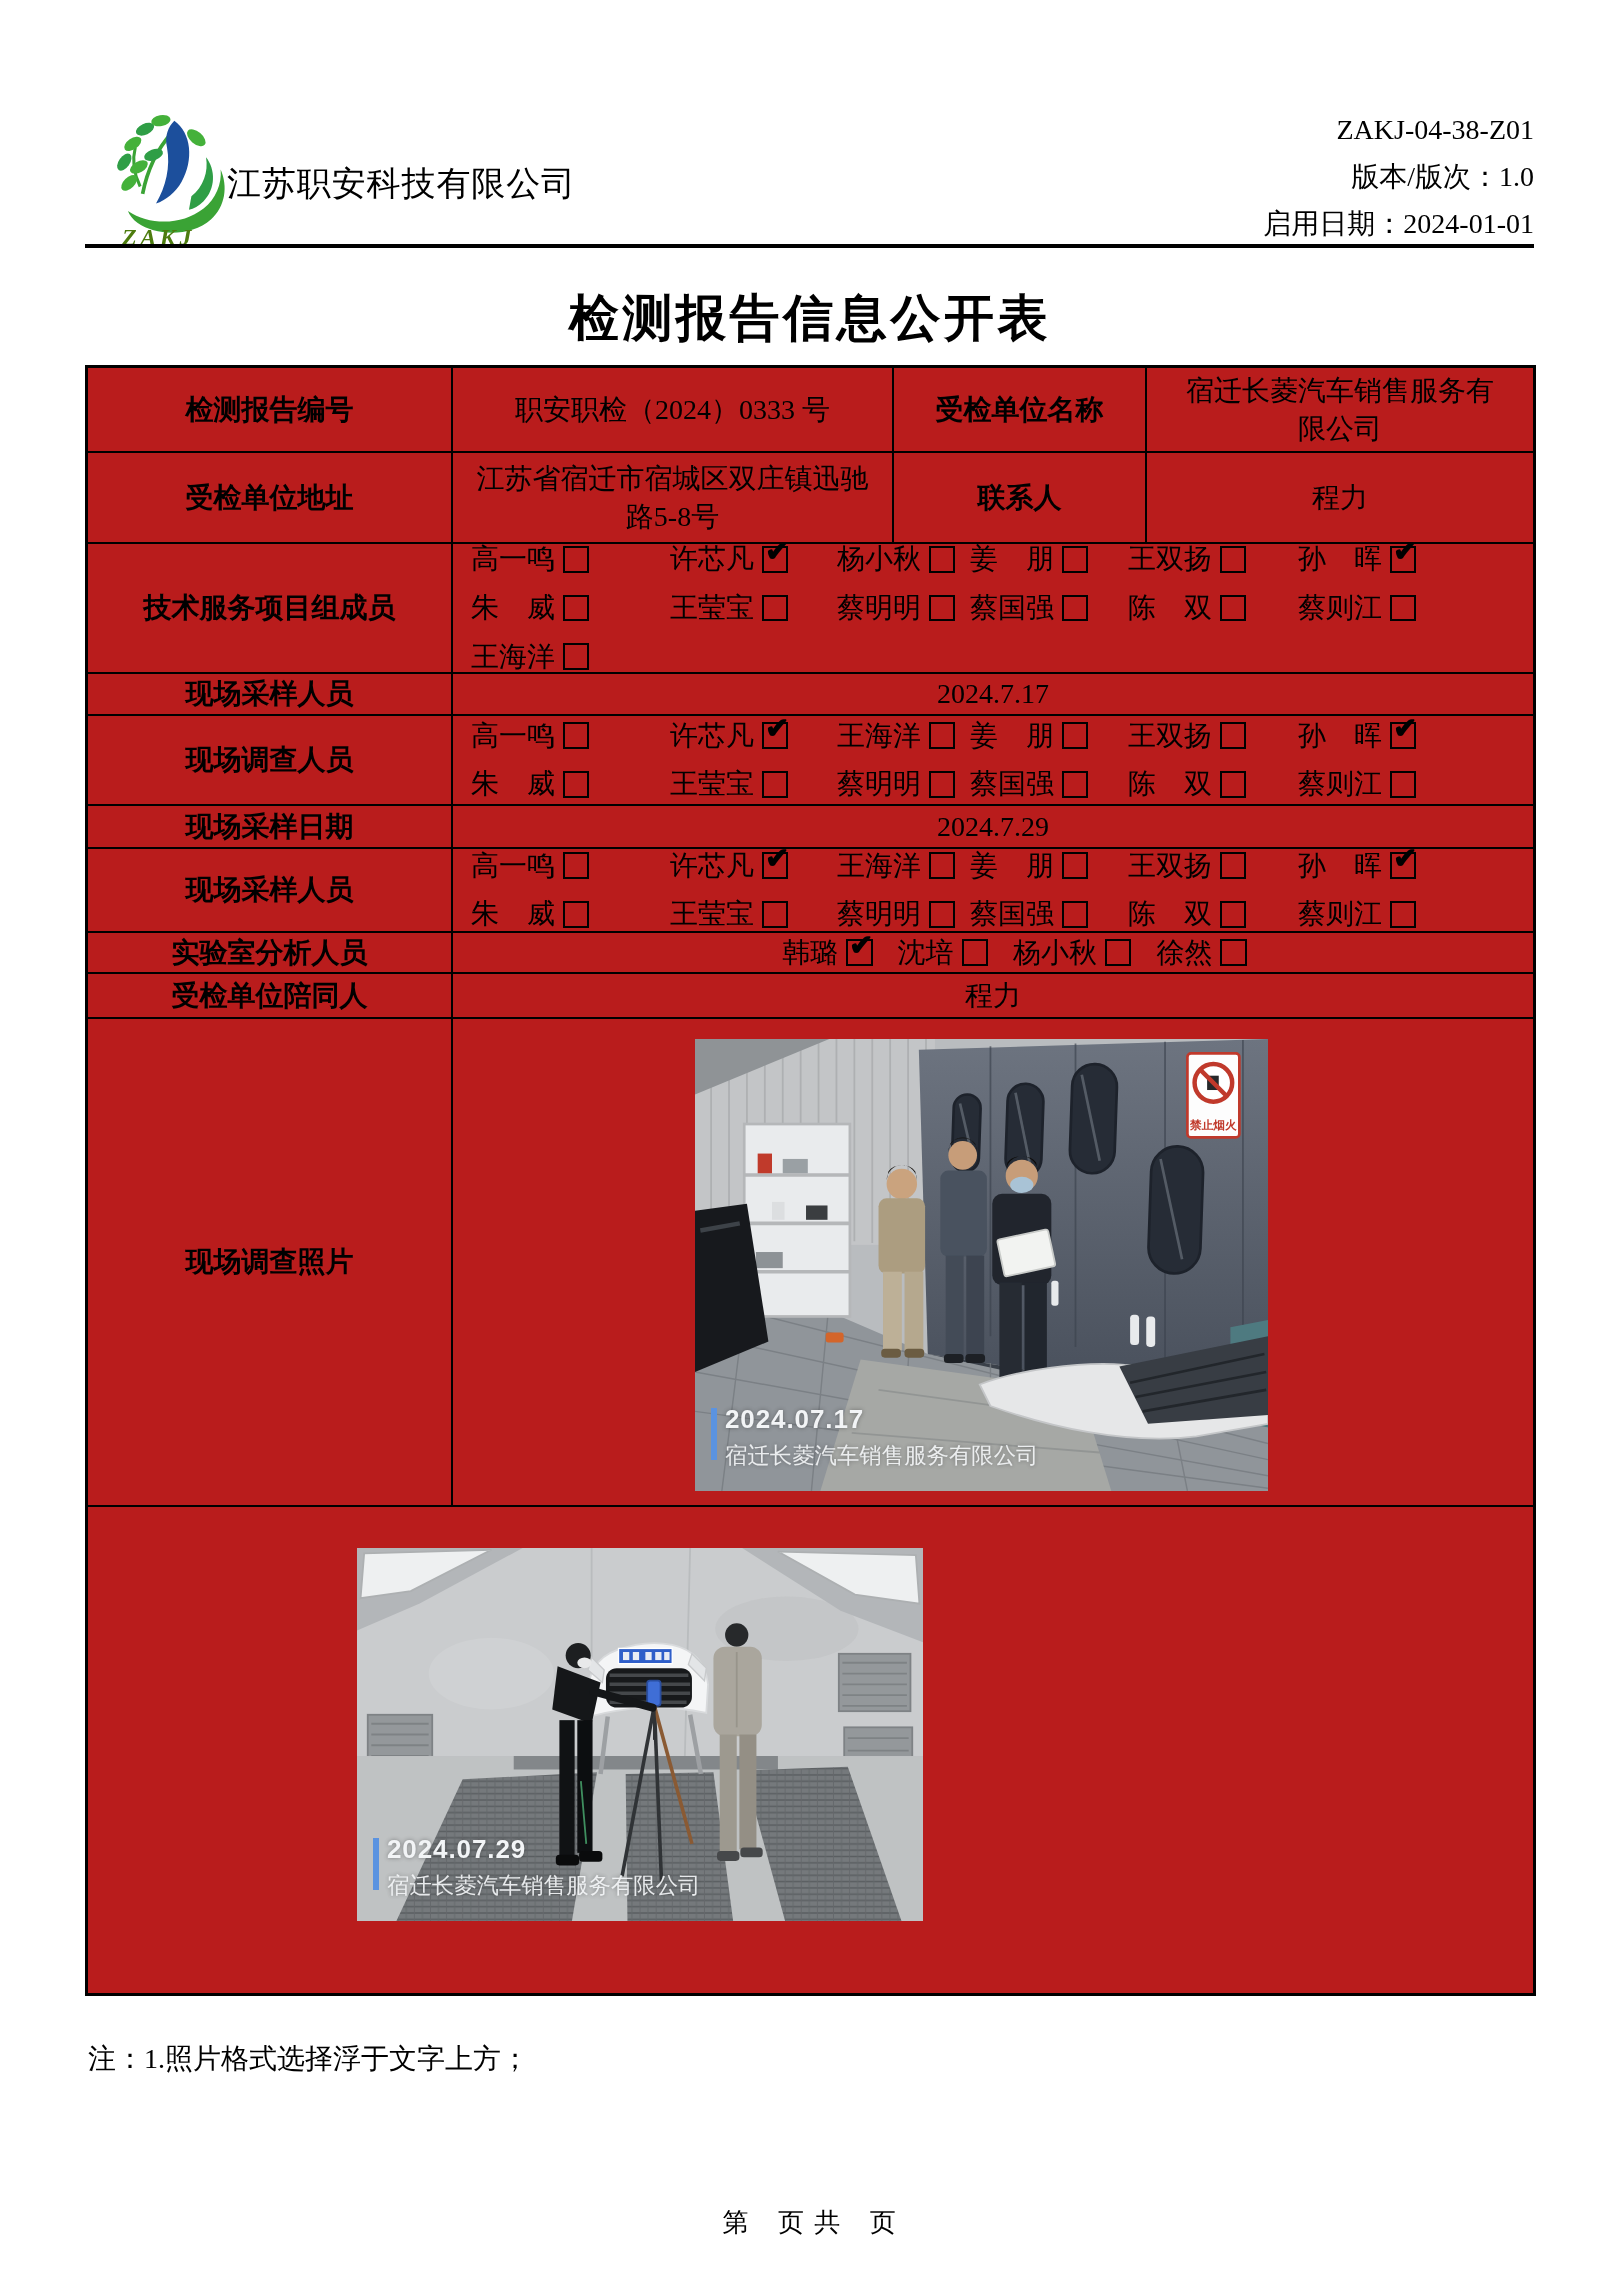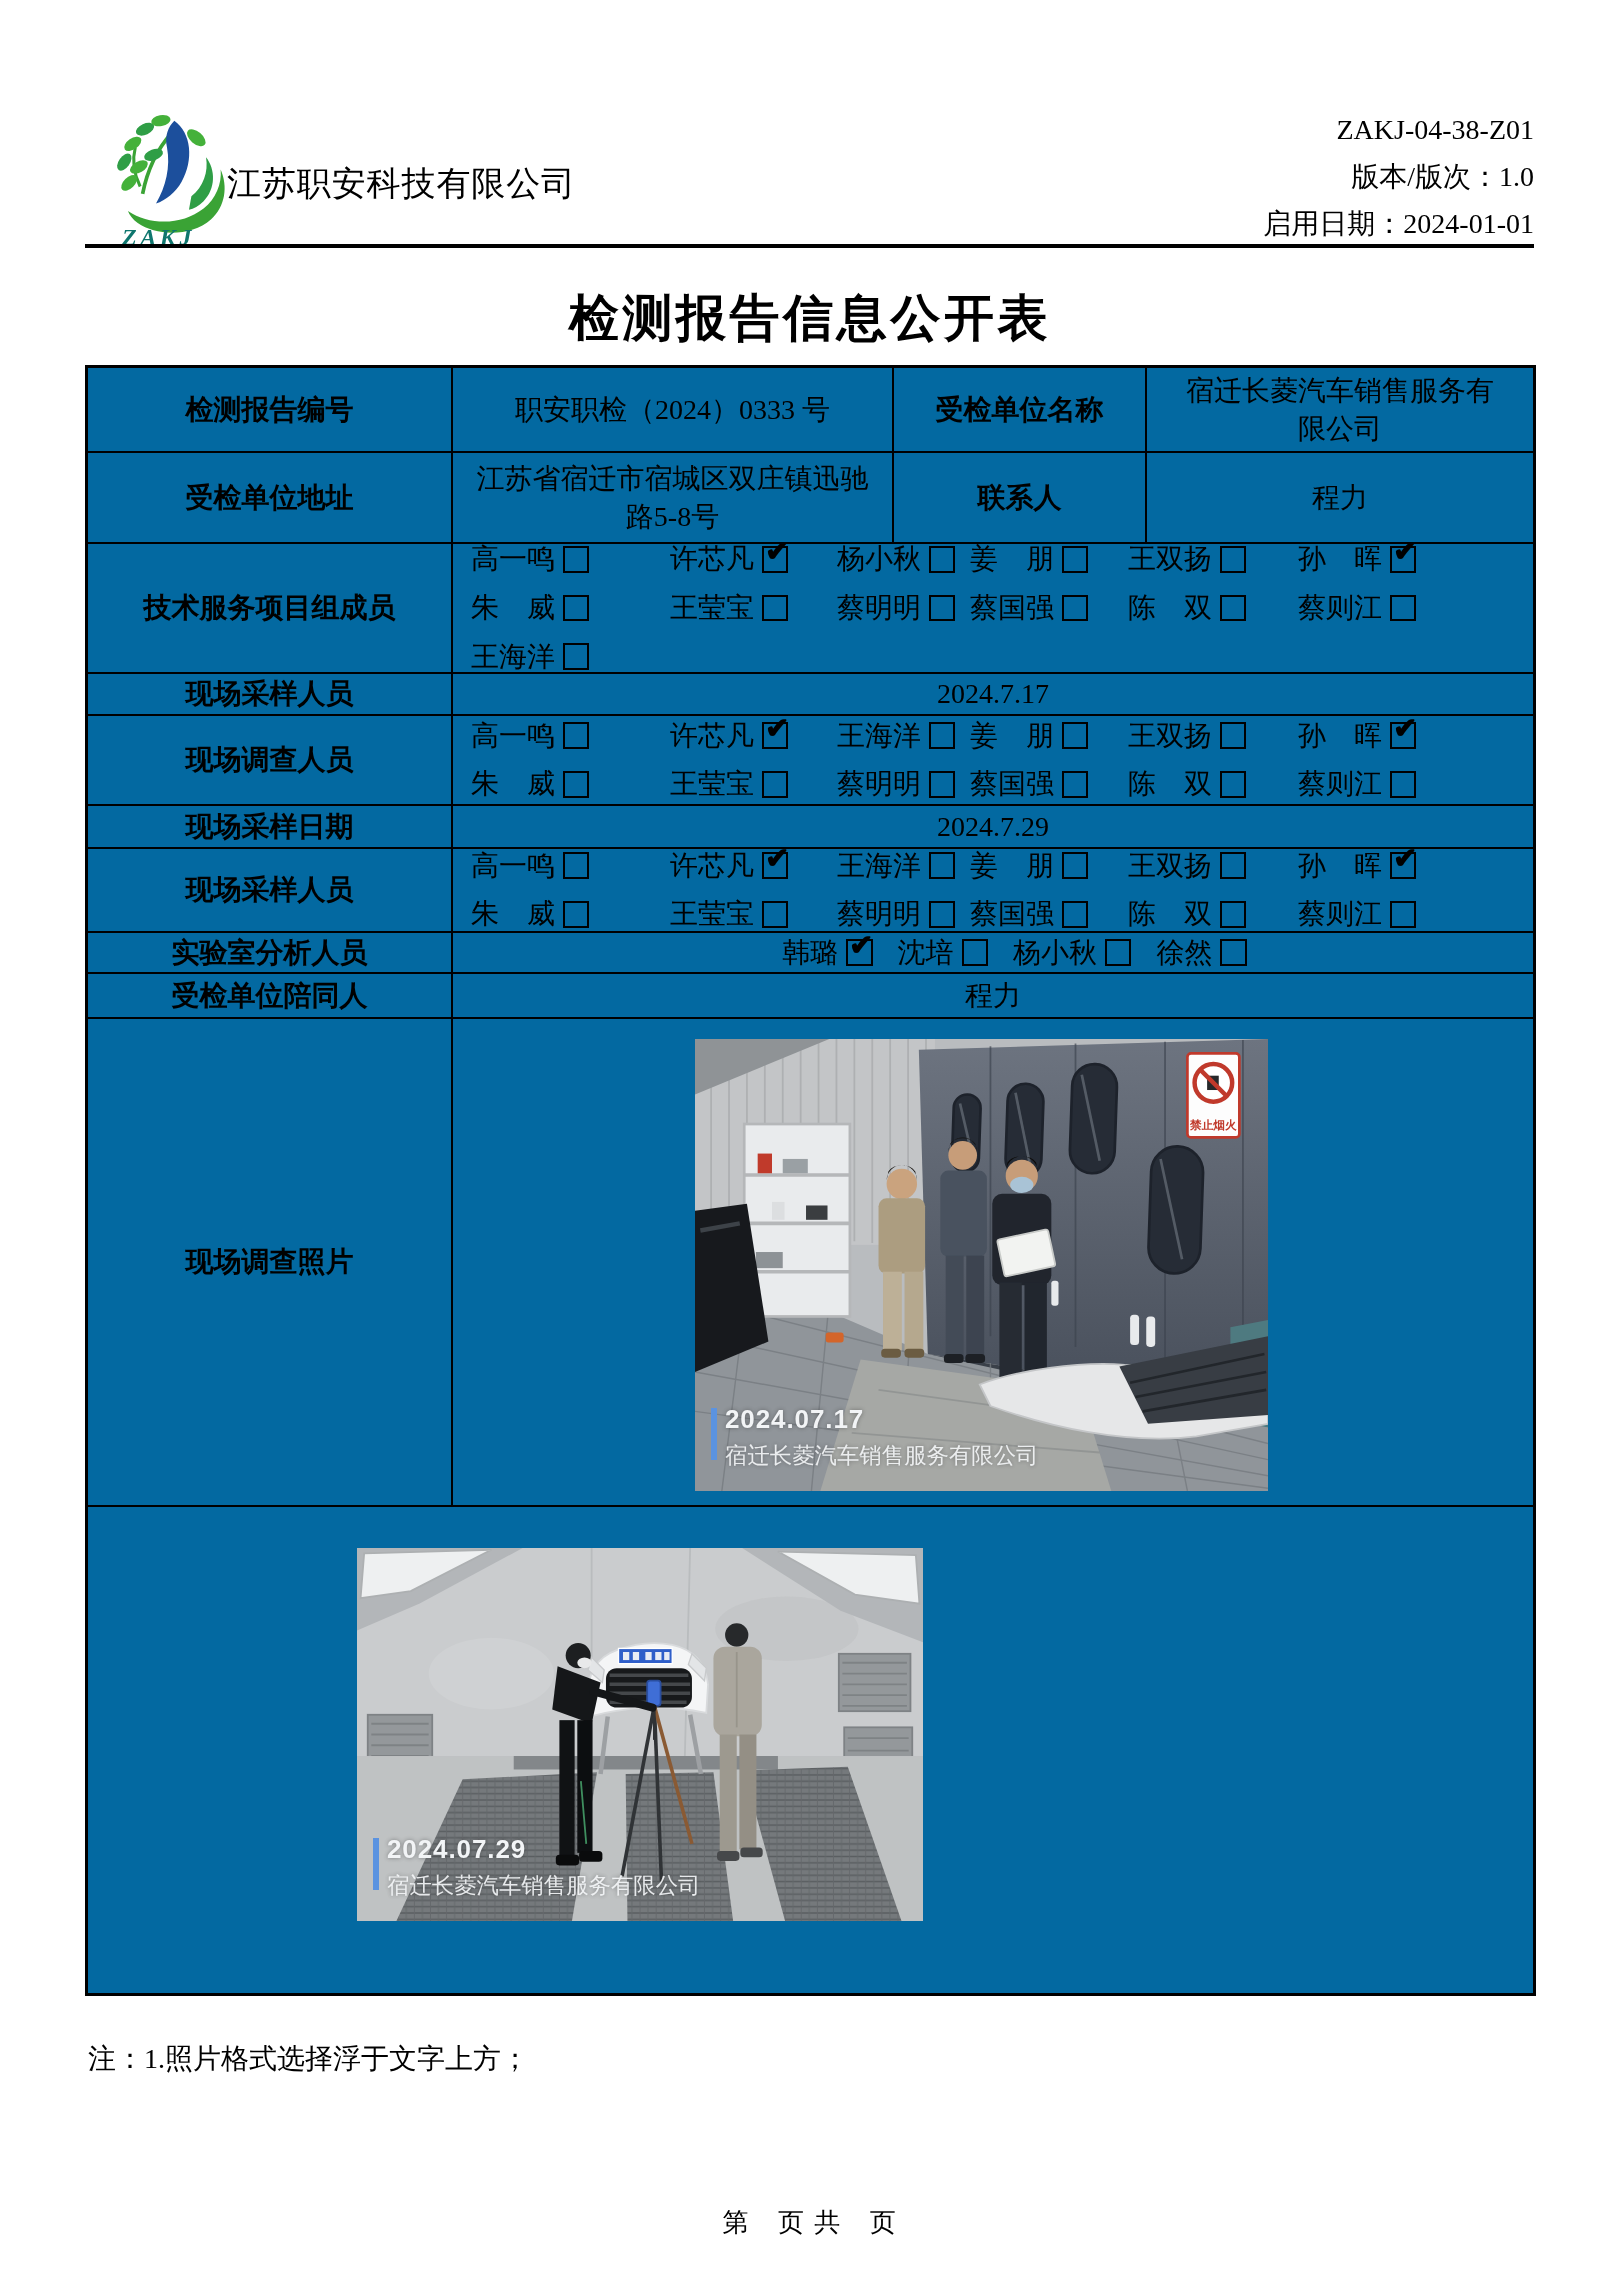--- a/index.html
+++ b/index.html
@@ -2,32 +2,32 @@
 <html style="font-size:14.3px"><head>
 <meta charset="utf-8">
 <style>
   html,body{margin:0;padding:0;background:#fff;}
   .page{position:relative;width:1620px;height:2293px;background:#ffffff;color:#000;
         font-family:"Liberation Serif","DejaVu Serif",serif;overflow:hidden;}
 
   
   .logo{position:absolute;left:106px;top:106px;width:122px;height:125px;}
   .logo-zakj{position:absolute;left:122px;top:224px;font-size:24px;font-weight:bold;font-style:italic;
-             color:#0f766e;letter-spacing:3.6px;font-family:"Liberation Serif","DejaVu Serif",serif;}
+             color:#4d7c0f;letter-spacing:3.6px;font-family:"Liberation Serif","DejaVu Serif",serif;}
   .hdr-company{position:absolute;left:227px;top:161px;font-size:34px;letter-spacing:0.9px;}
   .hdr-right{position:absolute;right:86px;top:106px;text-align:right;font-size:28px;line-height:47px;}
   .hdr-rule{position:absolute;left:85px;top:244px;width:1449px;height:3.6px;background:#000;}
 
   
   .doc-title{position:absolute;left:0;top:285px;width:100%;text-align:center;font-size:50px;font-weight:bold;
              letter-spacing:3.6px;font-family:"Liberation Sans","DejaVu Sans",sans-serif;}
 
   
   .tbl{position:absolute;left:85px;top:365px;width:1451px;border:3.6px solid #000;box-sizing:border-box;
-       background:#0369a1;}
+       background:#b91c1c;}
   .row{display:flex;box-sizing:border-box;}
   .row + .row{border-top:2.7px solid #000;}
   .lc{width:365px;border-right:2.7px solid #000;display:flex;align-items:center;justify-content:center;
       font-family:"Liberation Sans","DejaVu Sans",sans-serif;font-weight:bold;font-size:28px;
       box-sizing:border-box;text-align:center;flex:none;}
   .c2{width:441px;border-right:2.7px solid #000;display:flex;align-items:center;justify-content:center;
       font-size:28px;box-sizing:border-box;text-align:center;flex:none;line-height:38px;padding:15px 16px;}
   .c3{width:253px;border-right:2.7px solid #000;display:flex;align-items:center;justify-content:center;
       font-family:"Liberation Sans","DejaVu Sans",sans-serif;font-weight:bold;font-size:28px;
       box-sizing:border-box;text-align:center;flex:none;}

